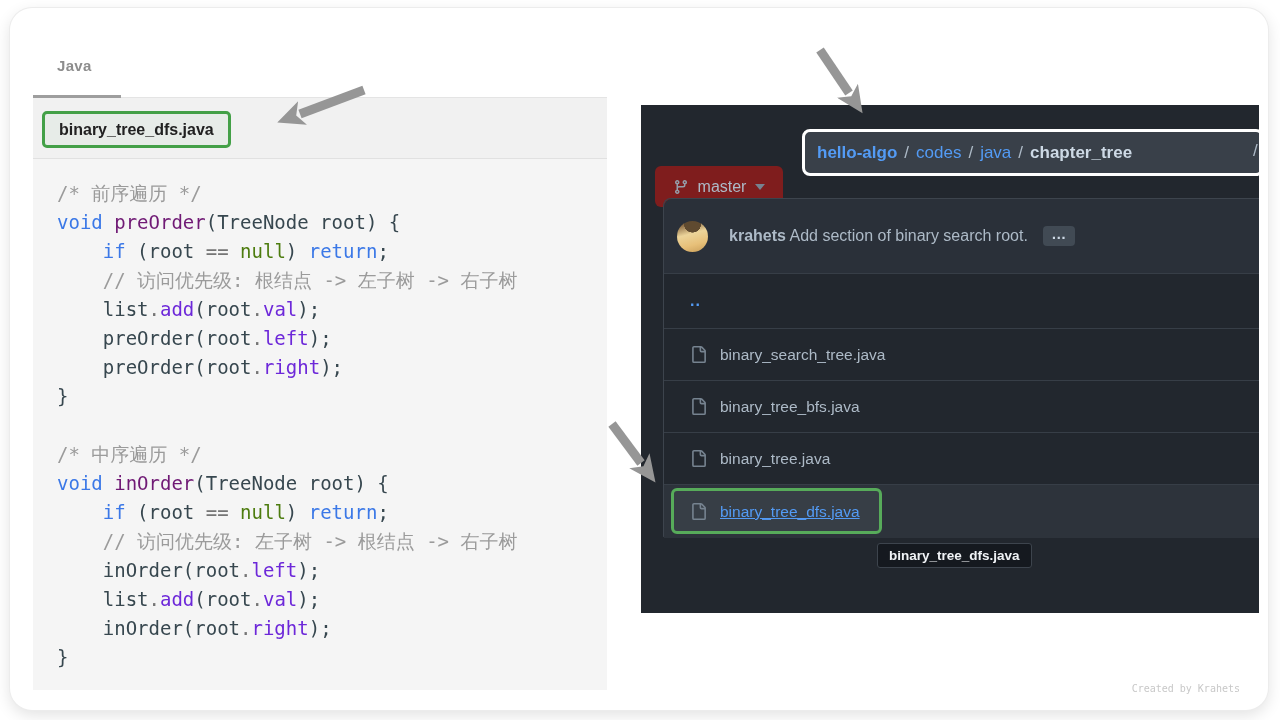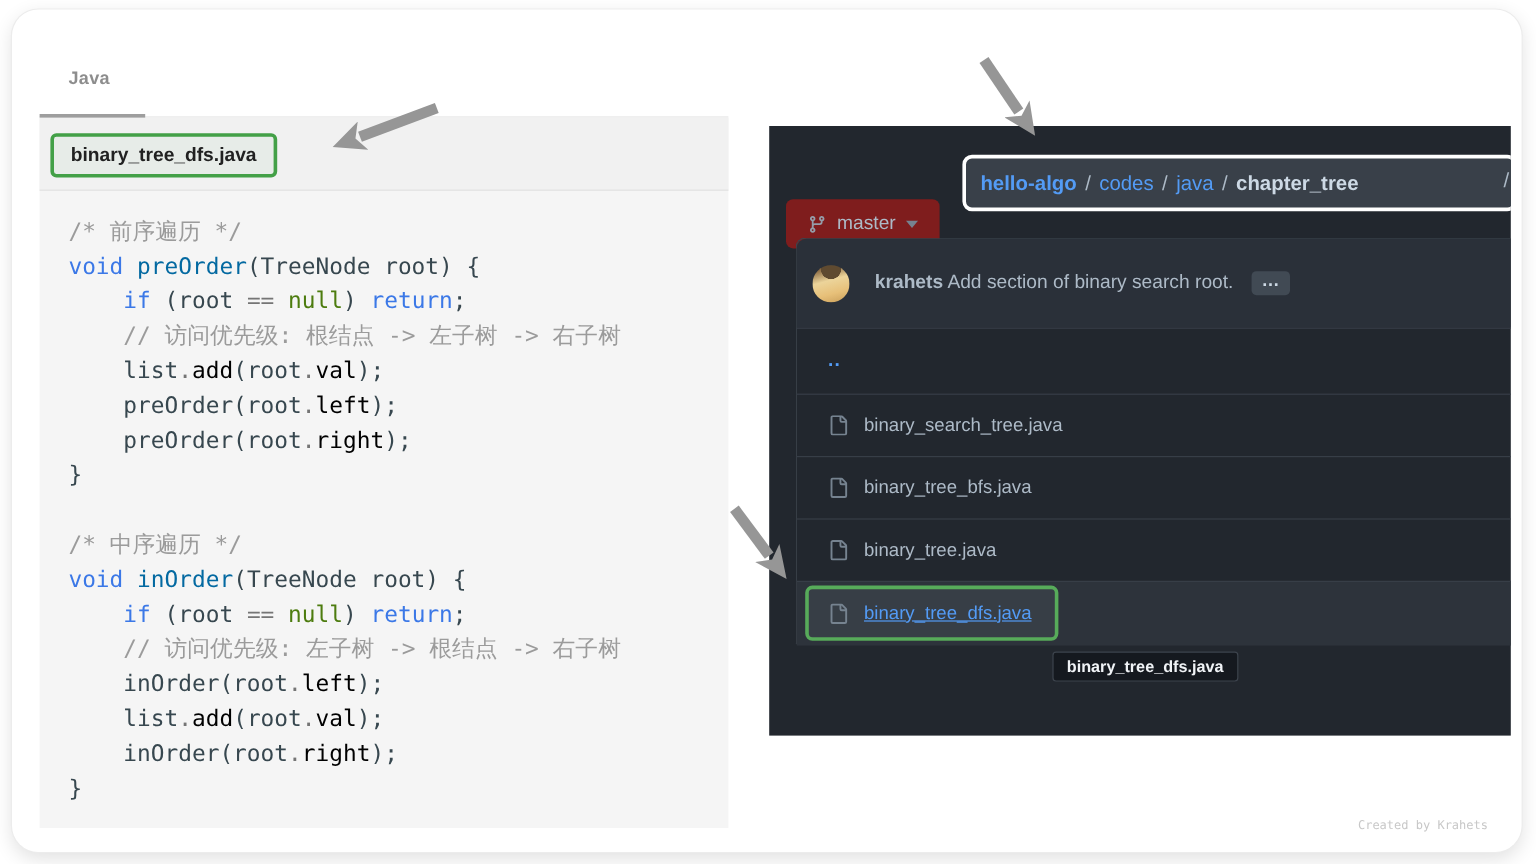--- a/index.html
+++ b/index.html
@@ -14,25 +14,25 @@
   .codeblock{position:absolute;left:23px;top:90px;width:574px;height:592px;background:#f5f5f5;}
   .code-titlebar{height:60px;background:#f1f1f1;border-bottom:1px solid #e1e1e1;position:relative;}
   .file-title-box{position:absolute;left:9px;top:13px;height:31px;border:3px solid #43a047;border-radius:5px;
     background:rgba(67,160,71,.05);display:flex;align-items:center;padding:0 14px;}
   .file-title-box span{font-size:16px;font-weight:bold;color:#212121;}
   .code-body{padding:20px 0 0 24px;}
   .code-body pre{margin:0;font-family:"DejaVu Sans Mono",monospace;font-size:19px;line-height:29px;color:#37474f;}
   .code-line{height:29px;white-space:pre;}
   .tok-c{color:#9b9b9b;}
   .tok-k{color:#3b78e7;}
-  .tok-nf{color:#0369a1;text-align:center;}
+  .tok-nf{color:#701a75;text-align:center;}
   .tok-kc{color:#4d7c0f;font-weight:normal;}
   .tok-p{color:#37474f;}
   .tok-o{color:#757575;}
-  .tok-na{color:#000000;text-align:right;}
+  .tok-na{color:#6d28d9;text-align:right;}
 
   
   .gh-panel{position:absolute;left:631px;top:97px;width:618px;height:508px;background:#22272e;overflow:hidden;}
   .branch-btn{position:absolute;left:14px;top:29px;width:128px;height:41px;background:#7f1d1d;border-radius:6px;
     display:flex;align-items:center;justify-content:center;gap:9px;cursor:pointer;margin-top:32px;}
   .branch-btn .lbl{color:#adbac7;font-size:16px;}
   .caret-down{width:0;height:0;border-left:5px solid transparent;border-right:5px solid transparent;border-top:6px solid #768390;}
   .crumb-box{position:absolute;left:161px;top:24px;width:444px;height:41px;border:3px solid #ffffff;border-radius:8px;
     background:#394049;display:flex;align-items:center;padding-left:12px;font-size:17px;white-space:nowrap;overflow:hidden;}
   .crumb-box a{text-decoration:none;cursor:pointer;}

